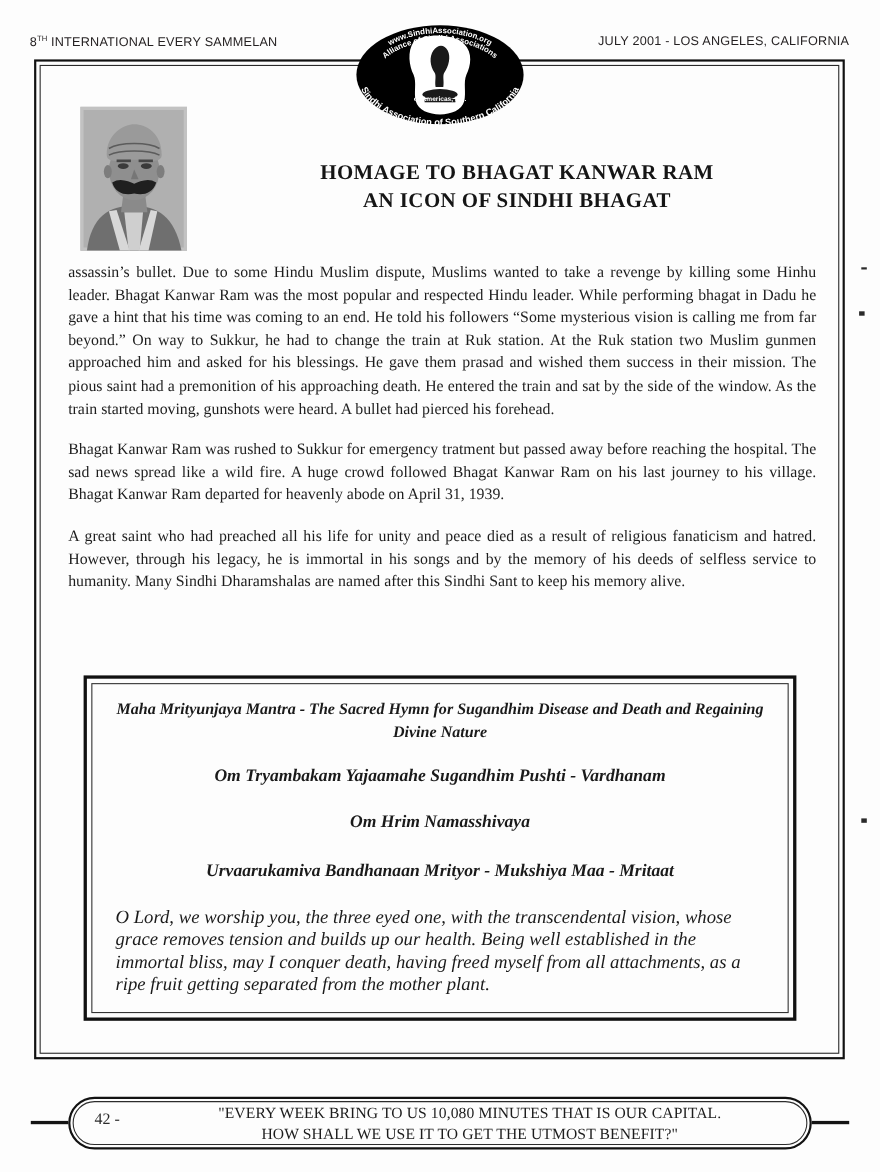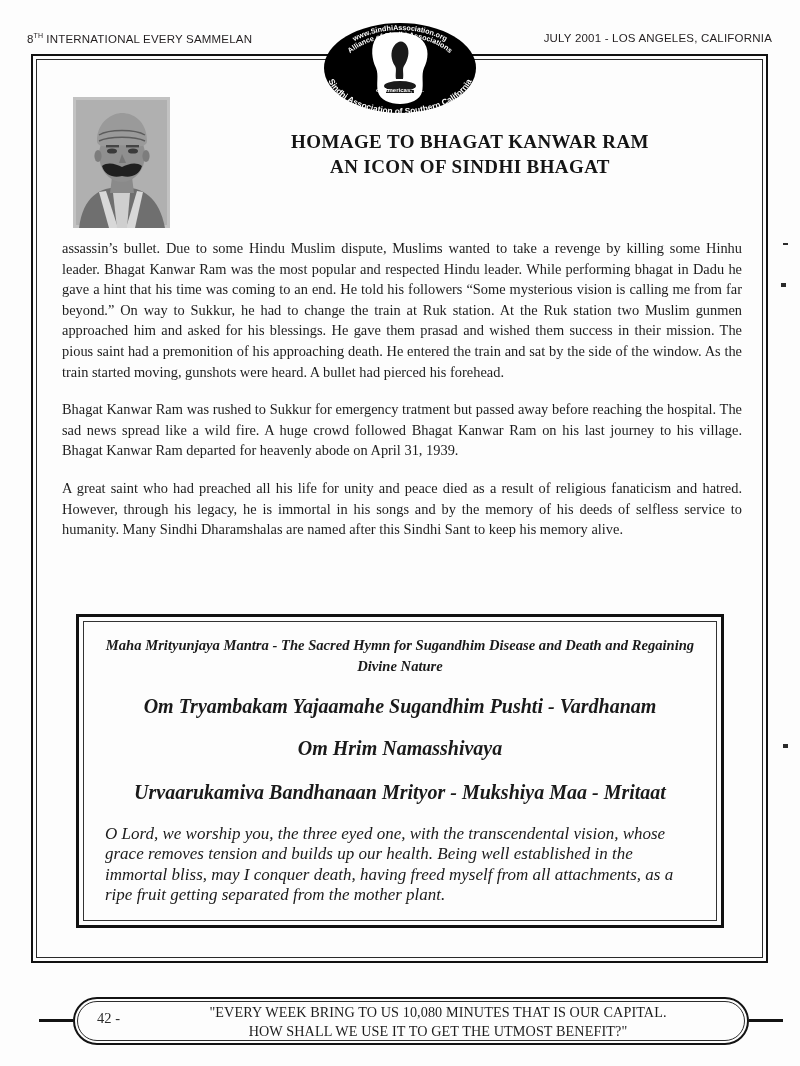--- a/index.html
+++ b/index.html
@@ -91,21 +91,21 @@
     height: 131px;
     z-index: 4;
     background: #b9b9b9;
     overflow: hidden;
   }
   .portrait svg { display:block; }
 
   
   .article-title {
     position: absolute;
-    left: 190px; top: 116px;
+    left: 190px; top: 132px;
     width: 560px;
     text-align: center;
     font-family: "Liberation Serif", serif;
     font-weight: bold;
     font-size: 19px;
     line-height: 25px;
     letter-spacing: 0.4px;
     color: #151515;
     z-index: 4;
   }
@@ -155,36 +155,36 @@
   }
   .mantra-heading {
     font-weight: bold;
     font-size: 14.6px;
     line-height: 21px;
     text-align: center;
     margin-bottom: 19px;
   }
   .mantra-line {
     font-weight: bold;
-    font-size: 20px;
+    font-size: 16px;
     line-height: 20px;
     text-align: center;
     margin-bottom: 22px;
   }
   .mantra-line.last { margin-bottom: 24px; }
   .mantra-translation {
     font-size: 17px;
     line-height: 20.4px;
     text-align: left;
   }
 
   
   .footer-capsule {
     position: absolute;
-    left: 73px; top: 997px;
+    left: 62px; top: 997px;
     width: 676px;
     height: 54px;
     z-index: 5;
   }
   .cap-outer {
     position: absolute;
     left: 0; top: 0;
     width: 676px; height: 48px;
     border: 2.5px solid #131313;
     border-radius: 26px;

